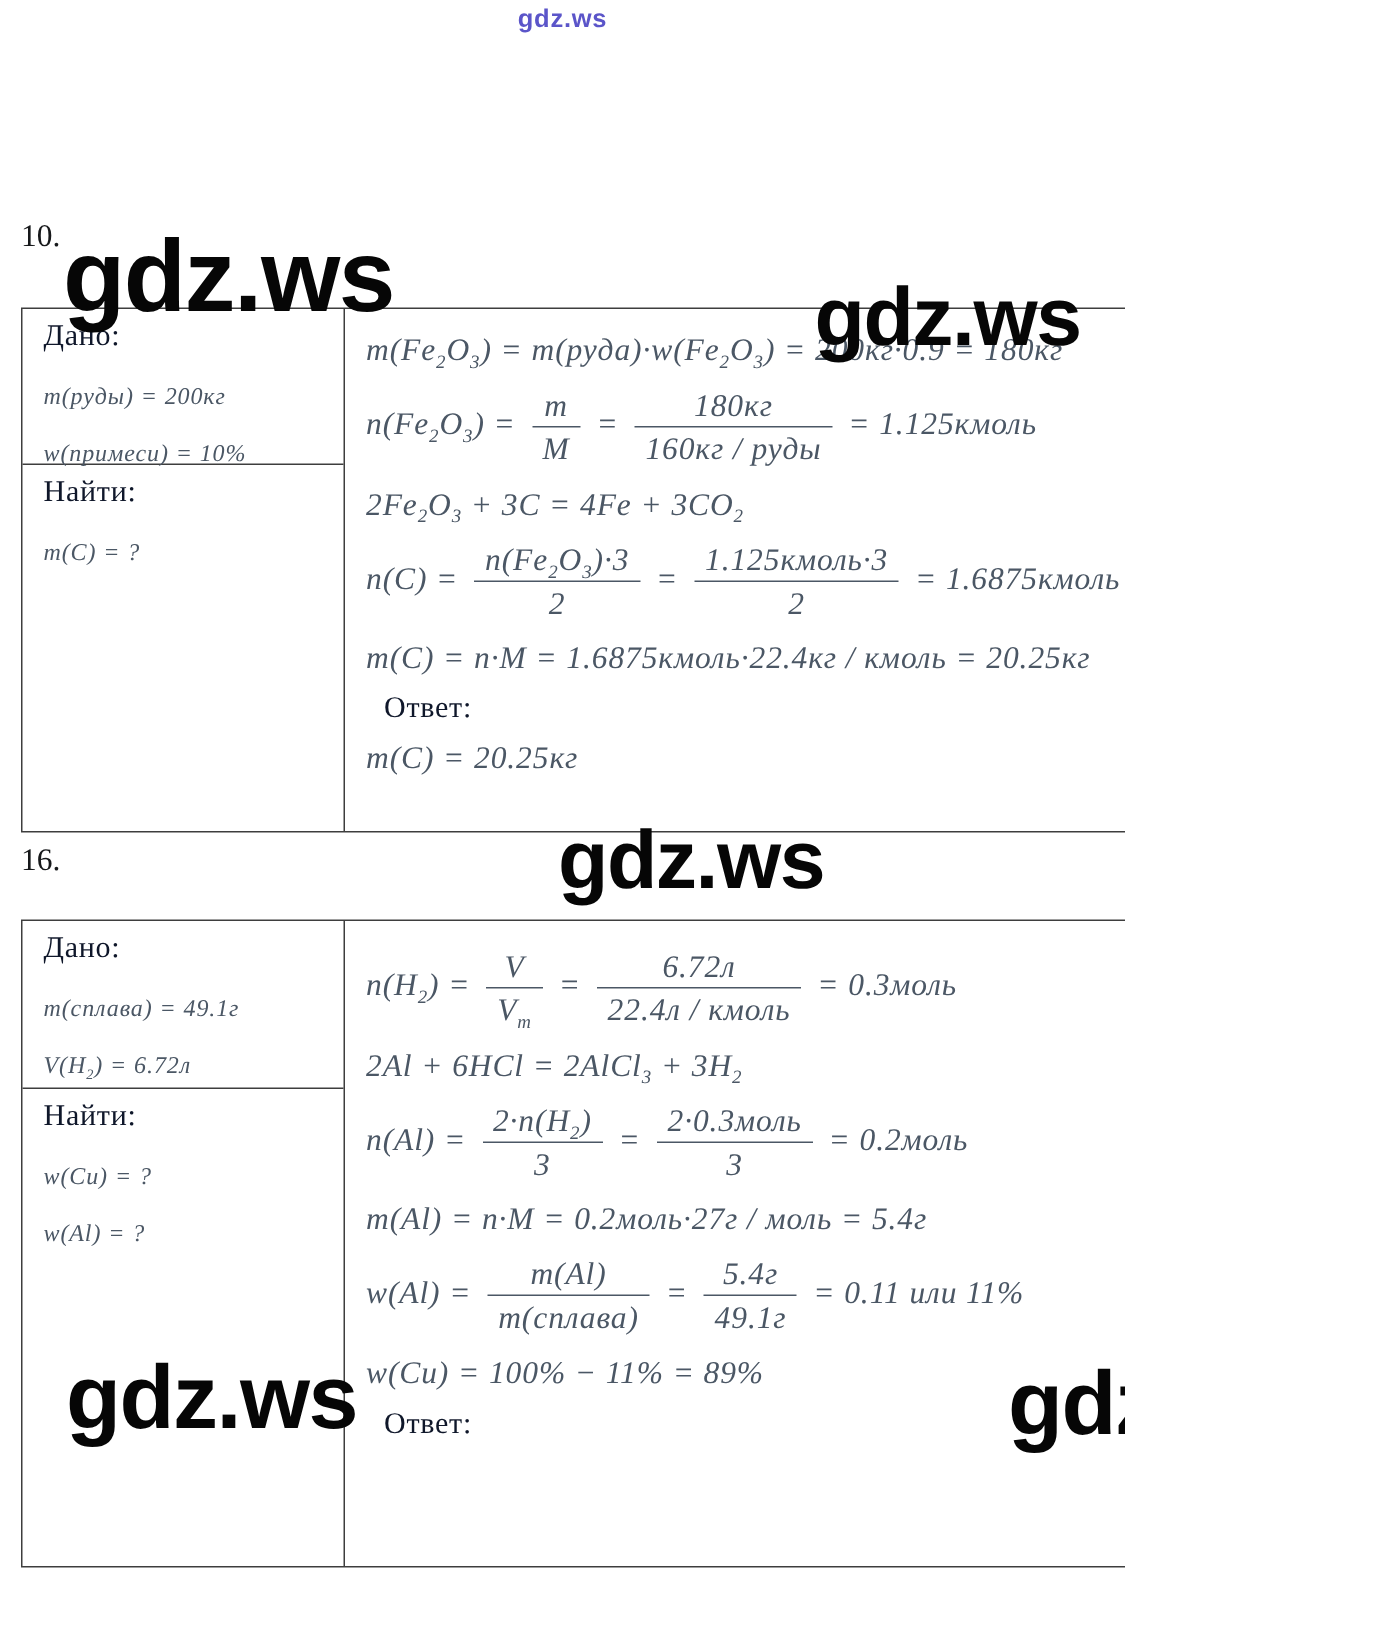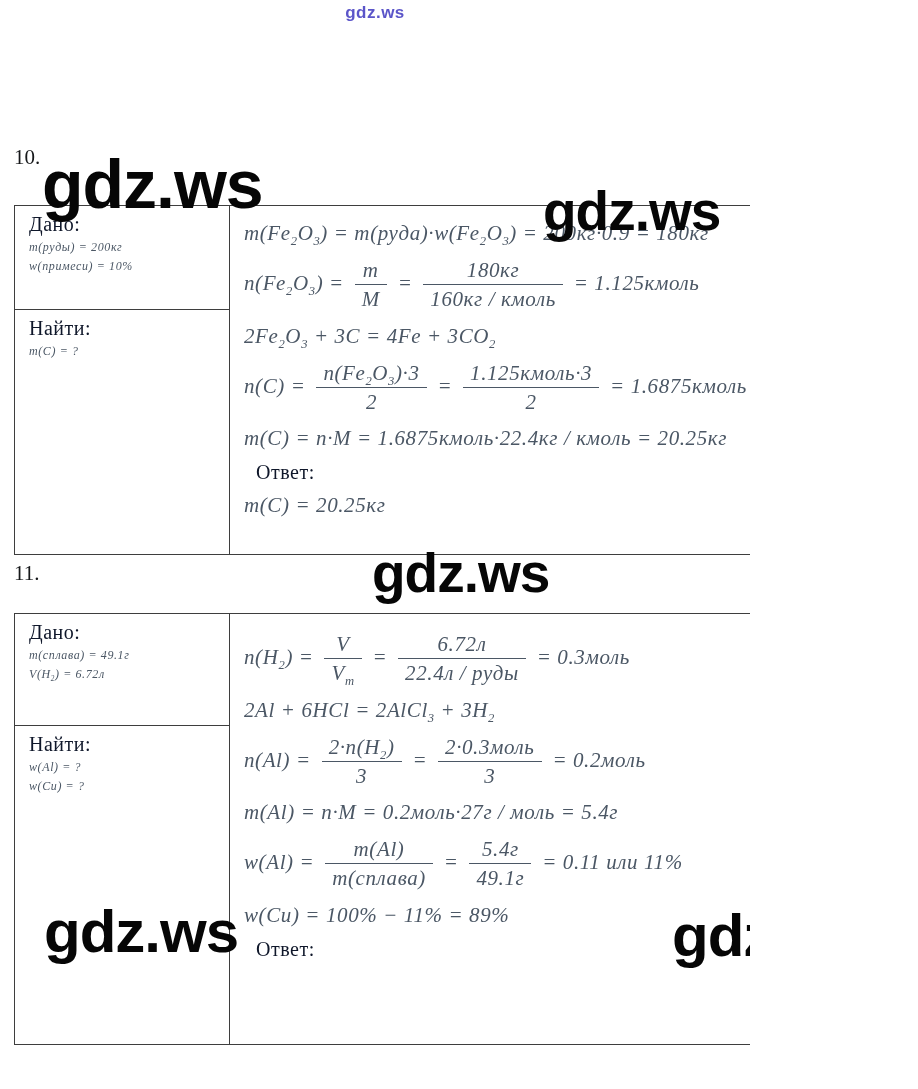--- a/index.html
+++ b/index.html
@@ -52,22 +52,22 @@
   .given-cell { border-bottom:1px solid #3e3e3e; box-sizing:border-box; padding:5px 8px 4px 14px; }
   .g10 { height:104px; }
   .g11 { height:112px; }
   .find-cell { flex:1; padding:5px 8px 4px 14px; }
   .right-col { flex:1; padding:6px 10px 4px 14px; box-sizing:border-box; }
 
   .cell-label {
     font-size:20px; color:#0f172a; letter-spacing:0.5px; margin:2px 0 4px 0;
   }
   .formula-line {
-    font-style:italic; font-size:12px; color:#4b5765; letter-spacing:0.6px;
-    margin:4px 0; white-space:nowrap;
+    font-style:italic; font-size:16px; color:#4b5765; letter-spacing:0.6px;
+    margin:20px 0; white-space:nowrap;
   }
   .right-col .formula-line { font-size:21px; margin:9px 0; }
   .answer-label { margin-top:10px;margin-left:12px; }
 
   
   .frac {
     display:inline-flex; flex-direction:column; vertical-align:middle;
     text-align:center; margin:2px 5px; line-height:1.25;
   }
   .frac .num { border-bottom:1px solid #4b5765; padding:0 7px 1px; display:block; }
@@ -103,67 +103,67 @@
       </div>
     </div>
     <div class="right-col">
       <div>
           <div class="formula-line">m(Fe<sub>2</sub>O<sub>3</sub>) = m(руда)·w(Fe<sub>2</sub>O<sub>3</sub>) = 200кг·0.9 = 180кг</div>
           <div class="formula-line">n(Fe<sub>2</sub>O<sub>3</sub>) = <span class="frac">
               <span class="num">m</span>
               <span class="den">M</span>
             </span> = <span class="frac">
               <span class="num">180кг</span>
-              <span class="den">160кг / кмоль</span>
+              <span class="den">160кг / руды</span>
             </span> = 1.125кмоль</div>
           <div class="formula-line">2Fe<sub>2</sub>O<sub>3</sub> + 3C = 4Fe + 3CO<sub>2</sub></div>
           <div class="formula-line">n(C) = <span class="frac">
               <span class="num">n(Fe<sub>2</sub>O<sub>3</sub>)·3</span>
               <span class="den">2</span>
             </span> = <span class="frac">
               <span class="num">1.125кмоль·3</span>
               <span class="den">2</span>
             </span> = 1.6875кмоль</div>
           <div class="formula-line">m(C) = n·M = 1.6875кмоль·22.4кг / кмоль = 20.25кг</div>
         </div>
       <div class="cell-label answer-label">Ответ:</div>
       <div>
           <div class="formula-line">m(C) = 20.25кг</div>
         </div>
     </div>
   </div>
 
-  <div class="problem-number pn11">11.</div>
+  <div class="problem-number pn11">16.</div>
   <div class="watermark wm3">gdz.ws</div>
 
   <div class="solution-table t11">
     <div class="left-col">
       <div class="given-cell g11">
         <div class="cell-label">Дано:</div>
         <div>
             <div class="formula-line">m(сплава) = 49.1г</div>
             <div class="formula-line">V(H<sub>2</sub>) = 6.72л</div>
           </div>
       </div>
       <div class="find-cell">
         <div class="cell-label">Найти:</div>
         <div>
+            <div class="formula-line">w(Cu) = ?</div>
             <div class="formula-line">w(Al) = ?</div>
-            <div class="formula-line">w(Cu) = ?</div>
           </div>
       </div>
     </div>
     <div class="right-col">
       <div>
           <div class="formula-line">n(H<sub>2</sub>) = <span class="frac">
               <span class="num">V</span>
               <span class="den">V<sub>m</sub></span>
             </span> = <span class="frac">
               <span class="num">6.72л</span>
-              <span class="den">22.4л / руды</span>
+              <span class="den">22.4л / кмоль</span>
             </span> = 0.3моль</div>
           <div class="formula-line">2Al + 6HCl = 2AlCl<sub>3</sub> + 3H<sub>2</sub></div>
           <div class="formula-line">n(Al) = <span class="frac">
               <span class="num">2·n(H<sub>2</sub>)</span>
               <span class="den">3</span>
             </span> = <span class="frac">
               <span class="num">2·0.3моль</span>
               <span class="den">3</span>
             </span> = 0.2моль</div>
           <div class="formula-line">m(Al) = n·M = 0.2моль·27г / моль = 5.4г</div>

